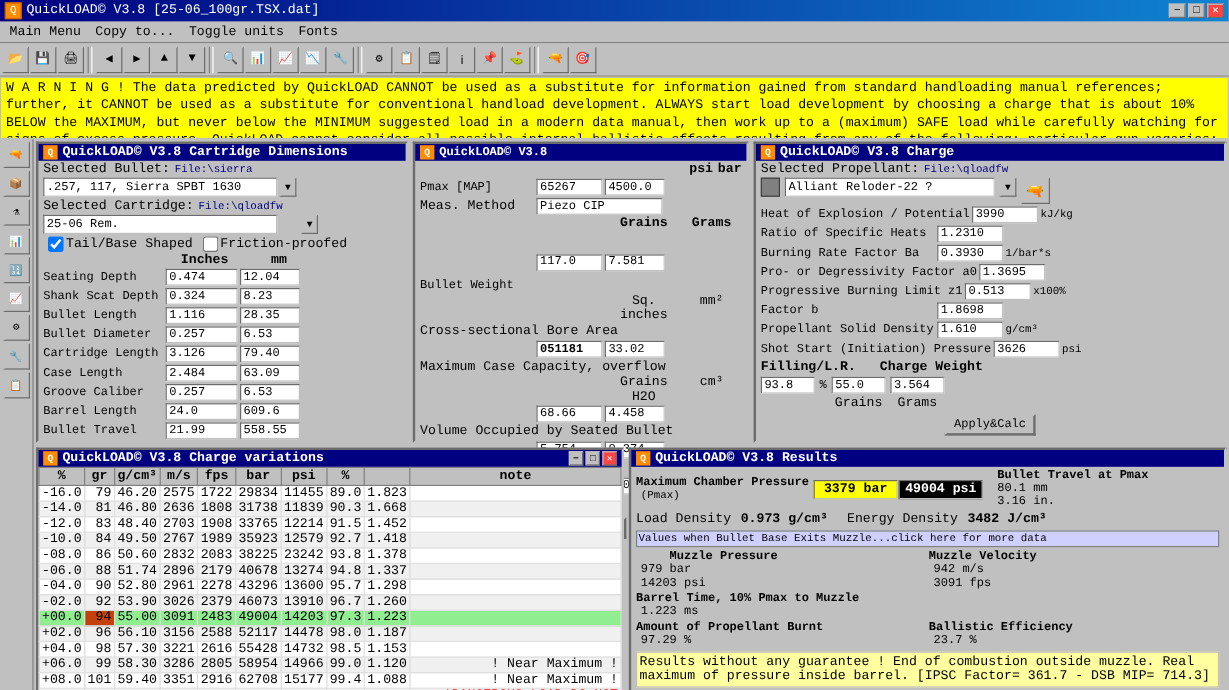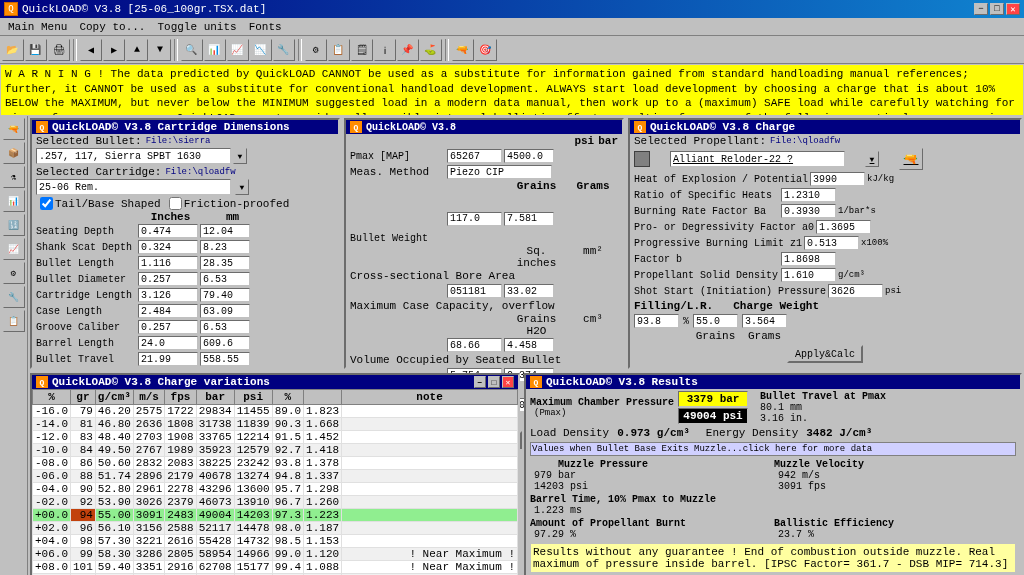--- a/index.html
+++ b/index.html
@@ -300,21 +300,21 @@
             <input type="text" class="select-field" style="width: 195px;" value=".257, 117, Sierra SPBT 1630">
             <div style="width:14px;height:16px;background:#c0c0c0;border:1px outset #c0c0c0;display:flex;align-items:center;justify-content:center;font-size:8px;">▼</div>
           </div>
         </div>
 
         <div class="select-row">
           <span>Selected Cartridge:</span>
           <span style="font-size:9px;color:#000080;">File:\qloadfw</span>
         </div>
         <div style="padding: 0 4px 1px;">
-          <div style="display:flex;align-items:center;gap:4px;">
+          <div style="display:flex;align-items:center;gap:20px;">
             <input type="text" class="select-field" style="width: 195px;" value="25-06 Rem.">
             <div style="width:14px;height:16px;background:#c0c0c0;border:1px outset #c0c0c0;display:flex;align-items:center;justify-content:center;font-size:8px;">▼</div>
           </div>
         </div>
 
         <div class="checkbox-row">
           <label style="display:flex;align-items:center;gap:2px;">
             <input type="checkbox" checked="" style="">
             <span>Tail/Base Shaped</span>
           </label>
@@ -415,21 +415,21 @@
 
         <div style="display:flex;justify-content:flex-end;gap:4px;padding:0 4px;font-size:9px;">
           <span style="width:55px;text-align:center;">Sq. inches</span>
           <span style="width:50px;text-align:center;">mm²</span>
         </div>
         <div style="padding:1px 4px;font-size:10px;">
           <span>Cross-sectional Bore Area</span>
         </div>
         <div class="field-row">
           <span style="min-width:95px;"></span>
-          <input type="text" class="field-input" value="051181" style="width: 55px;">
+          <input type="text" class="field-input" value="051181" style="width: 55px; font-weight: bold;">
           <input type="text" class="field-input" value="33.02" style="width: 50px;">
         </div>
 
         <div style="padding:1px 4px;font-size:10px;">
           <span>Maximum Case Capacity, overflow</span>
         </div>
         <div style="display:flex;justify-content:flex-end;gap:4px;padding:0 4px;font-size:9px;">
           <span style="width:55px;text-align:center;">Grains H2O</span>
           <span style="width:50px;text-align:center;">cm³</span>
         </div>
@@ -470,21 +470,21 @@
       <div class="panel right-panel">
         <div class="panel-title">
           <div class="panel-title-icon">Q</div>
           <span>QuickLOAD© V3.8 Charge</span>
         </div>
 
         <div class="select-row">
           <span>Selected Propellant:</span>
           <span style="font-size:9px;color:#000080;">File:\qloadfw</span>
         </div>
-        <div style="padding: 0 4px 1px;display:flex;align-items:center;gap:20px;text-decoration:underline;">
+        <div style="padding: 0 4px 1px;display:flex;gap:4px;">
           <span style="width:16px;height:16px;background:#808080;border:1px solid #404040;display:inline-block;"></span>
           <input type="text" class="select-field" style="width: 175px;" value="Alliant Reloder-22 ?">
           <div style="width:14px;height:16px;background:#c0c0c0;border:1px outset #c0c0c0;display:flex;align-items:center;justify-content:center;font-size:8px;">▼</div>
           <span style="width:24px;height:22px;background:#c0c0c0;border:1px outset #c0c0c0;display:flex;align-items:center;justify-content:center;font-size:12px;">🔫</span>
         </div>
 
         <div id="charge-fields">
             <div class="field-row">
     <span style="min-width:145px;font-size:10px;">Heat of Explosion / Potential</span>
     <input type="text" class="field-input" value="3990" style="width: 55px;">
@@ -756,21 +756,21 @@
         <div class="panel-title">
           <div class="panel-title-icon">Q</div>
           <span>QuickLOAD© V3.8 Results</span>
         </div>
 
         <div style="display:flex;align-items:center;gap:4px;padding:2px 4px;">
           <div>
             <div style="font-size:10px;font-weight:bold;">Maximum Chamber Pressure</div>
             <div style="font-size:9px;padding-left:4px;">(Pmax)</div>
           </div>
-          <div style="display:flex;flex-direction:column;gap:1px;">
+          <div style="display:flex;flex-direction:row;gap:1px;">
             <div style="background:#ffff00;border:1px inset #c0c0c0;padding:1px 4px;font-size:11px;font-weight:bold;min-width:70px;text-align:center;">3379 bar</div>
             <div style="background:#000000;border:1px inset #c0c0c0;padding:1px 4px;font-size:11px;font-weight:bold;min-width:70px;text-align:center;color:white;">49004 psi</div>
           </div>
           <div style="margin-left:8px;">
             <div style="font-size:10px;font-weight:bold;">Bullet Travel at Pmax</div>
             <div style="font-size:10px;">80.1 mm</div>
             <div style="font-size:10px;">3.16 in.</div>
           </div>
         </div>
 

